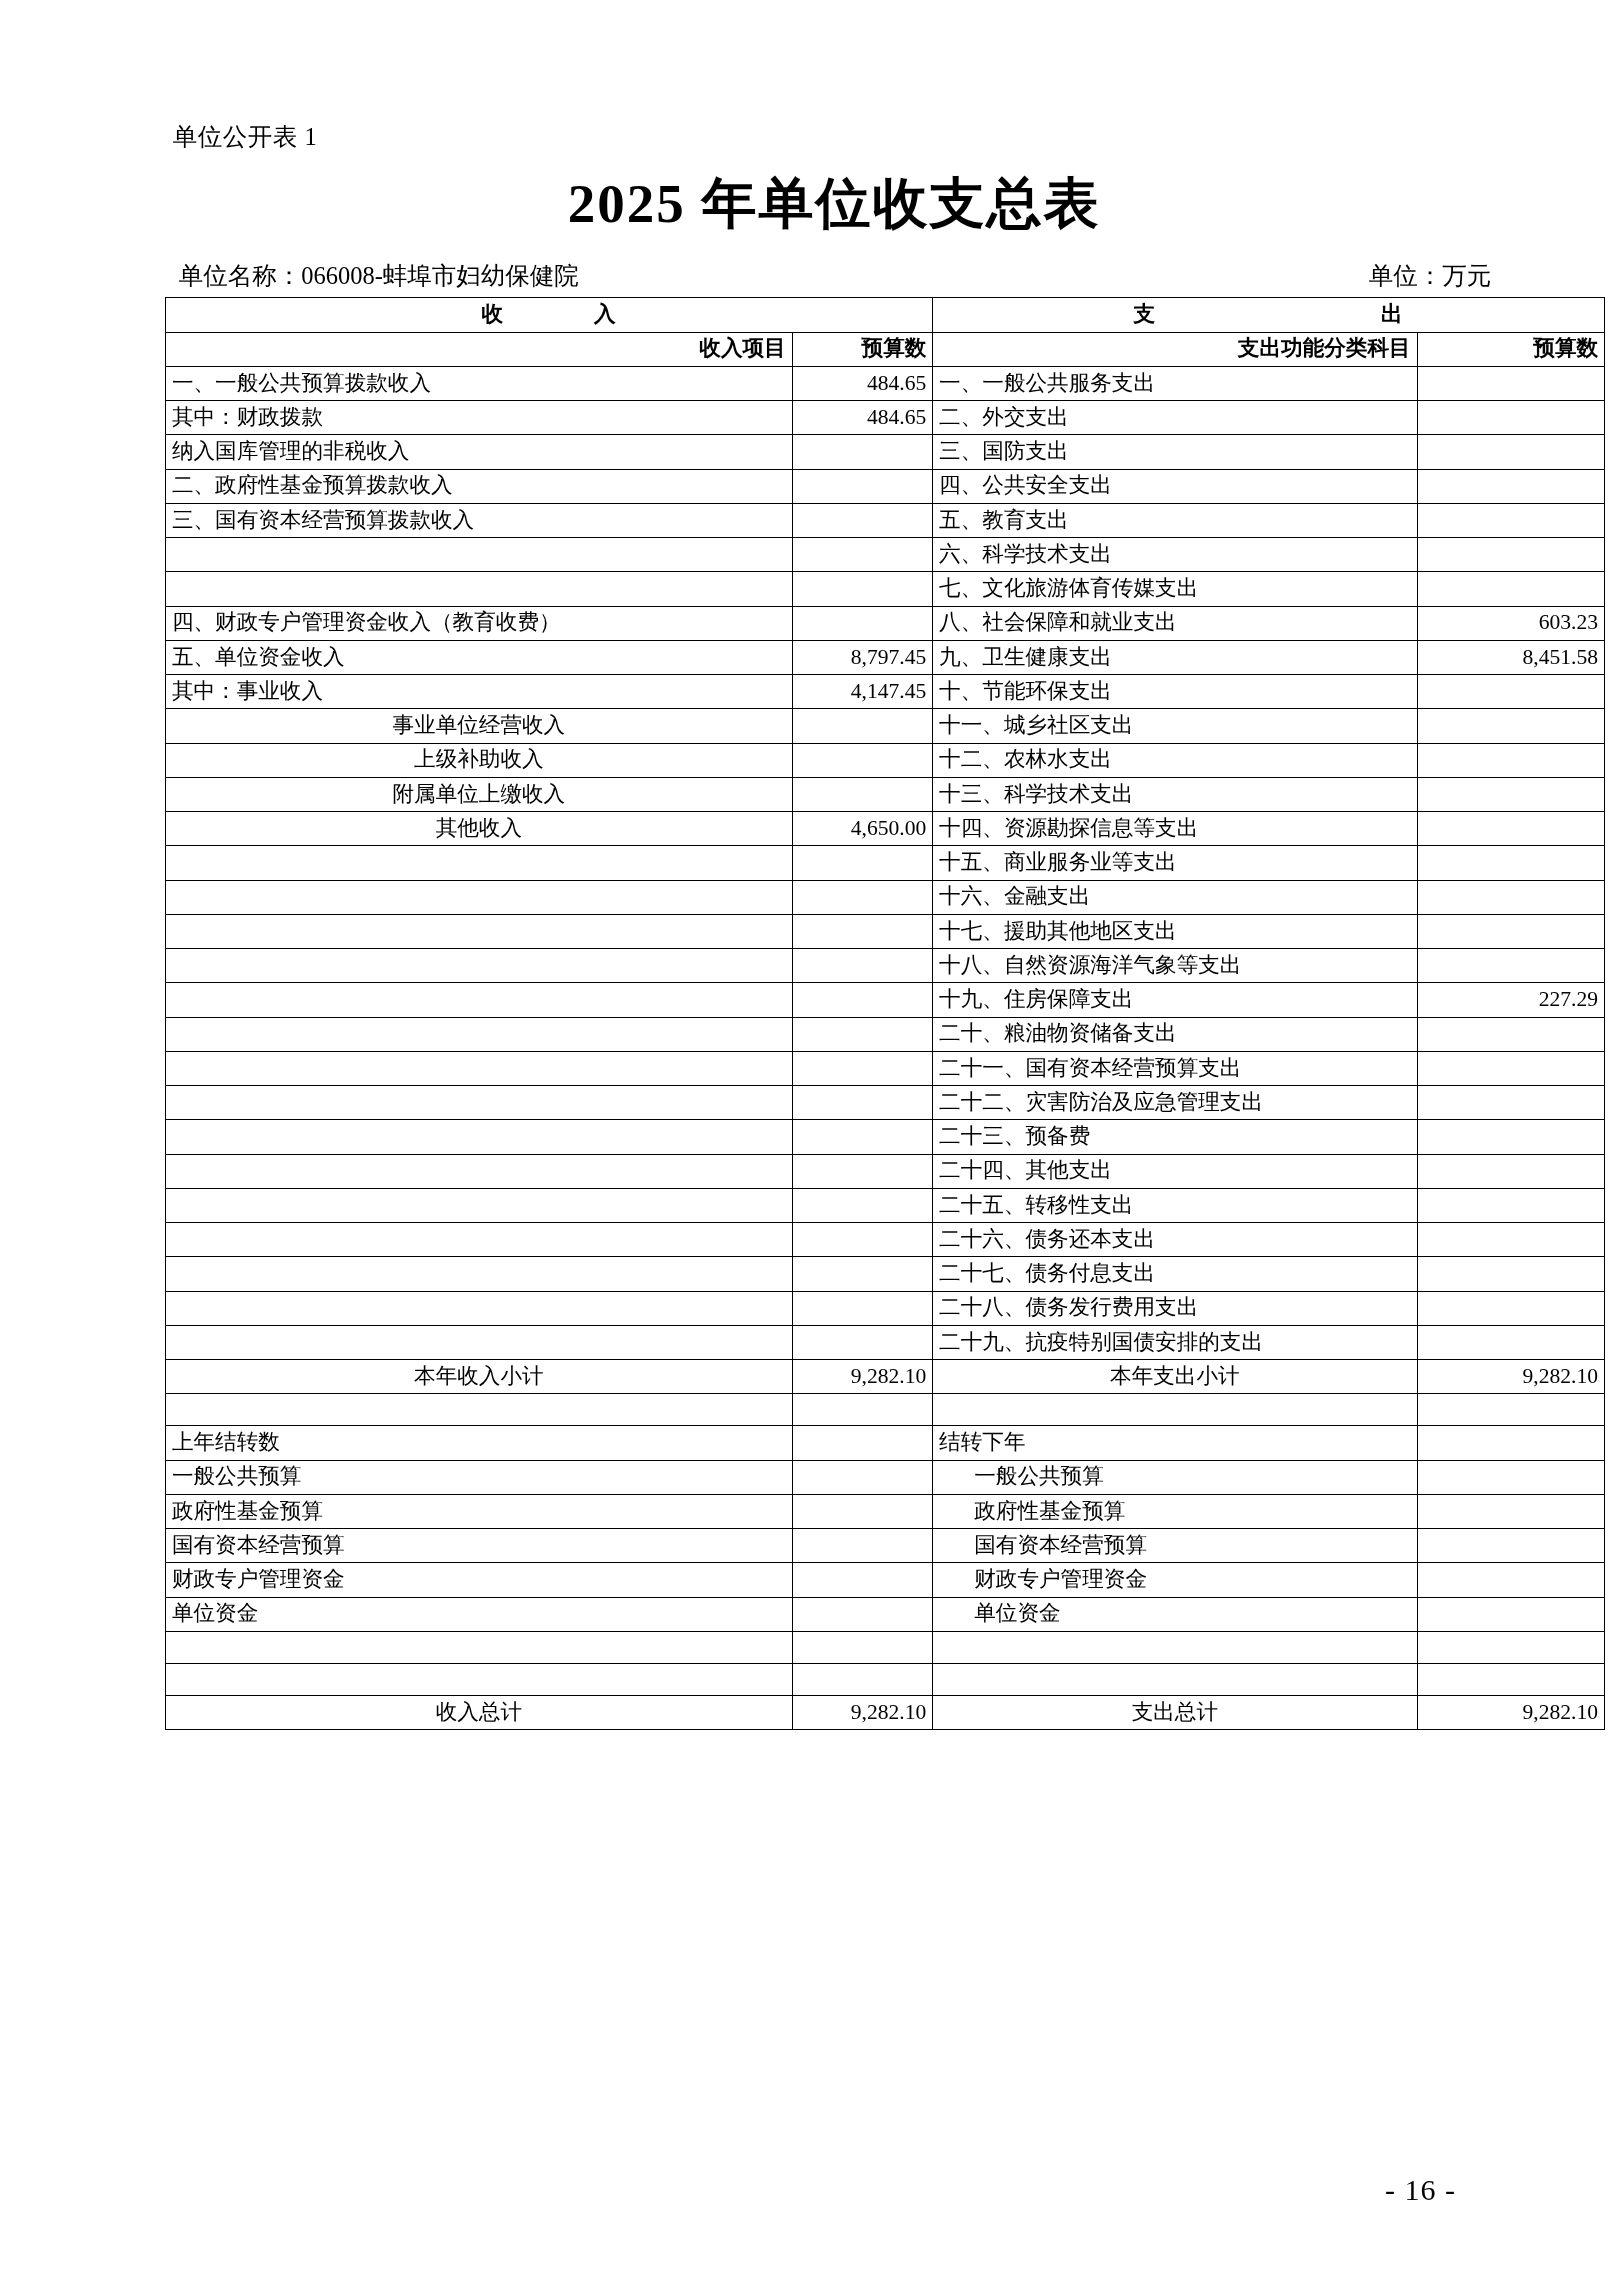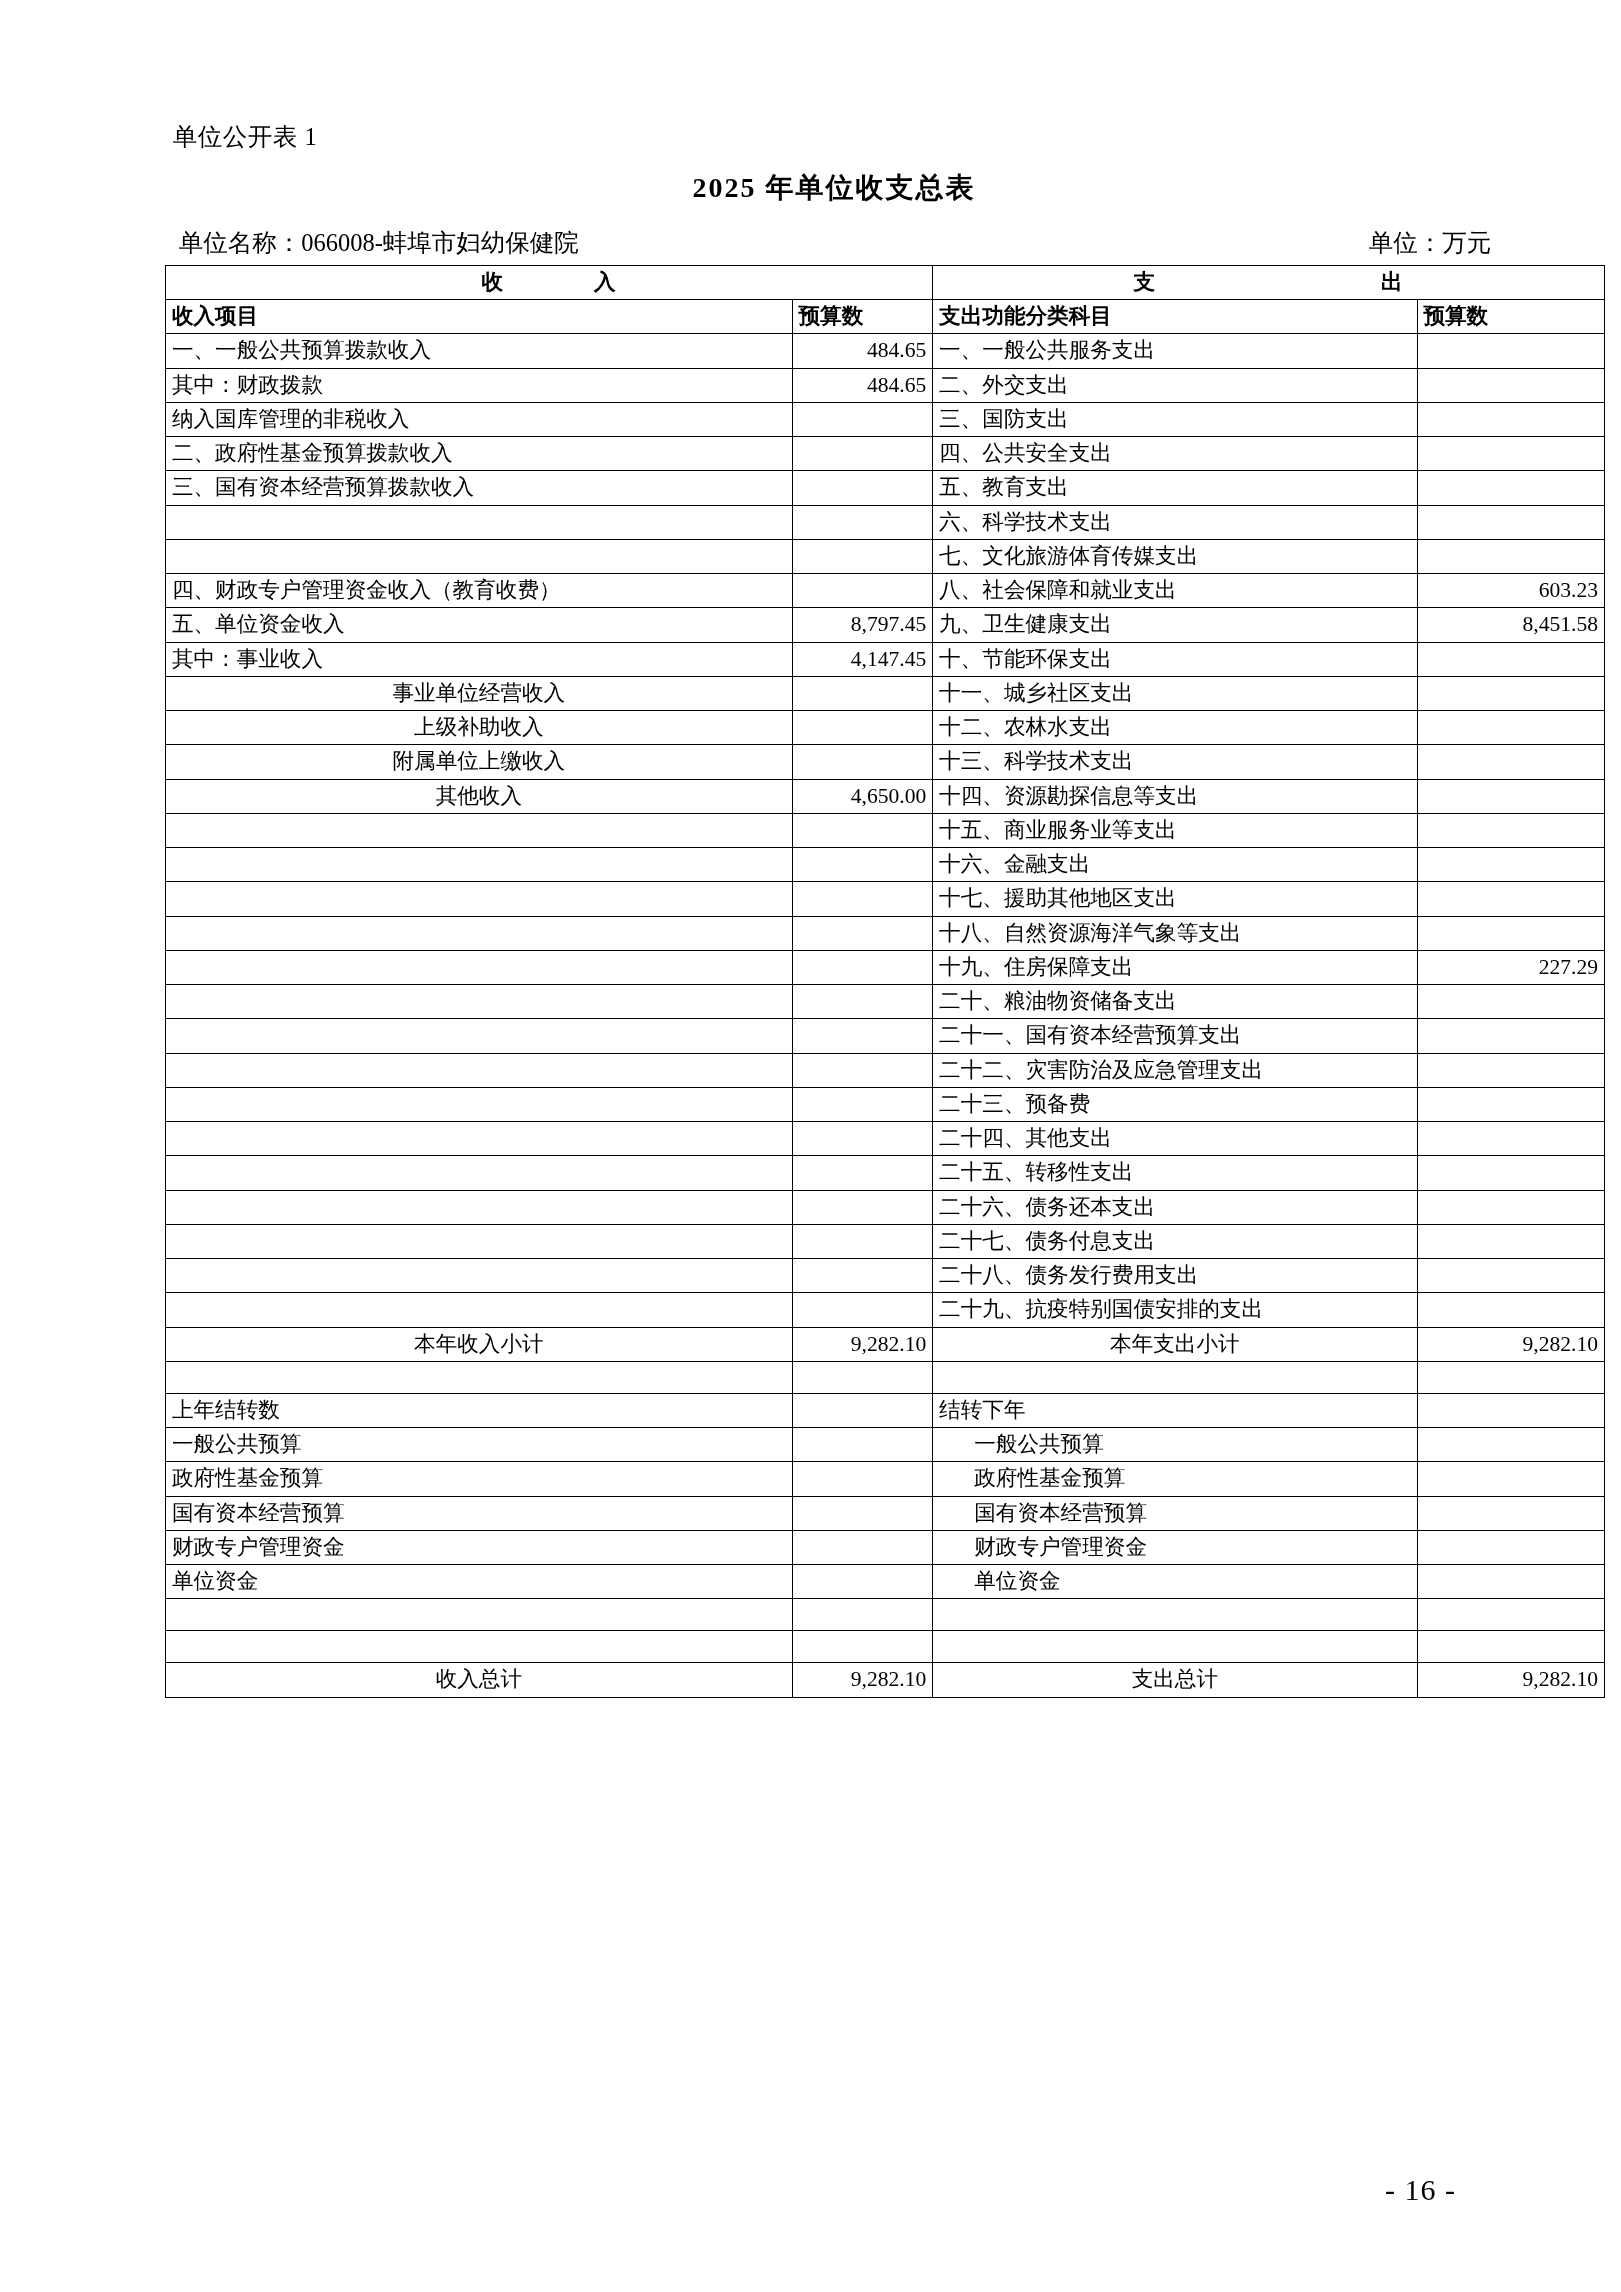--- a/index.html
+++ b/index.html
@@ -21,21 +21,21 @@
     overflow: hidden;
   }
   .doc-label {
     font-size: 24.5px;
     letter-spacing: 0.5px;
     line-height: 1;
     margin: 0 0 21.6px 7.8px;
   }
   .doc-title {
     text-align: center;
-    font-size: 28px;
+    font-size: 55px;
     font-weight: bold;
     letter-spacing: 2px;
     margin: 0 0 25.5px 0;
     line-height: 1.2;
   }
   .meta-row {
     display: flex;
     justify-content: space-between;
     align-items: flex-end;
     font-size: 24.5px;
@@ -69,21 +69,21 @@
   col.c-exp-val   { width: 108px; }
 
   .hdr-big {
     text-align: center;
     font-size: 25.5px;
     font-weight: bold;
     height: 47px;
     letter-spacing: 1px;
   }
   .hdr-sub {
-    text-align: left;
+    text-align: right;
     font-weight: bold;
     font-size: 23.5px;
     height: 41px;
   }
   .gap-wide { display: inline-block; width: 90px; }
   .gap-wide-exp { display: inline-block; width: 225px; }
 
   .num {
     text-align: right;
     font-size: 21.6px;

